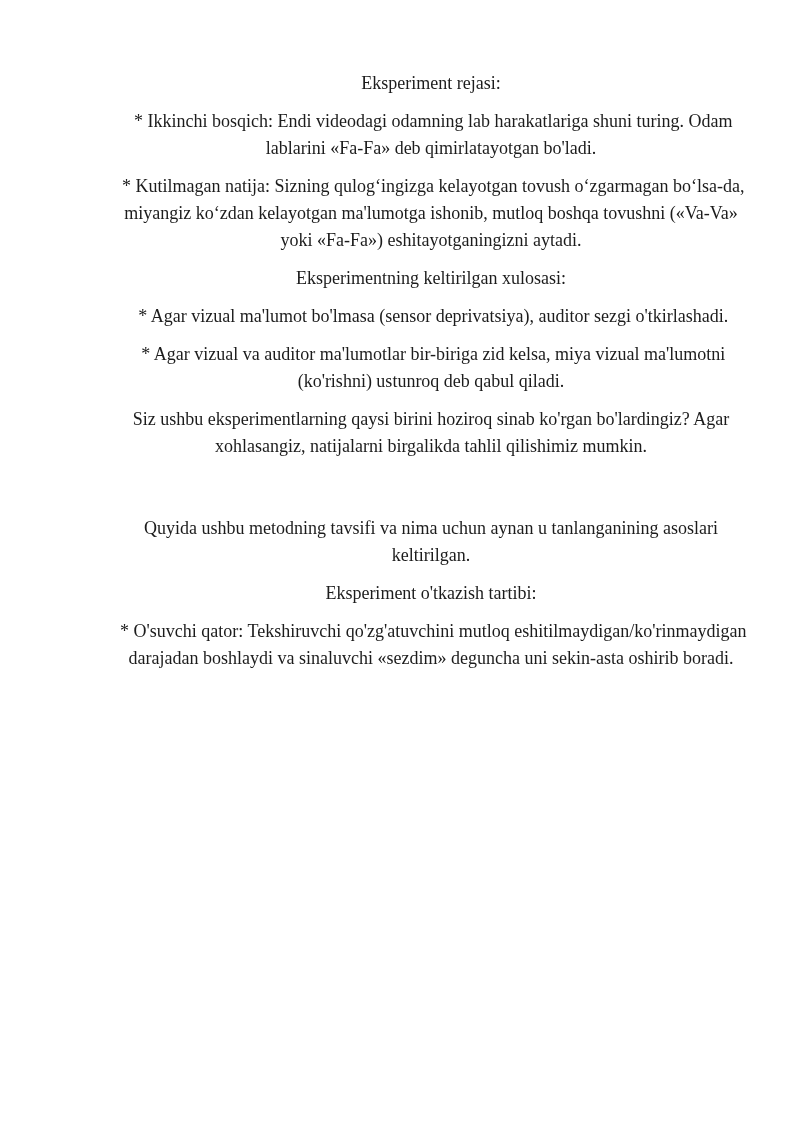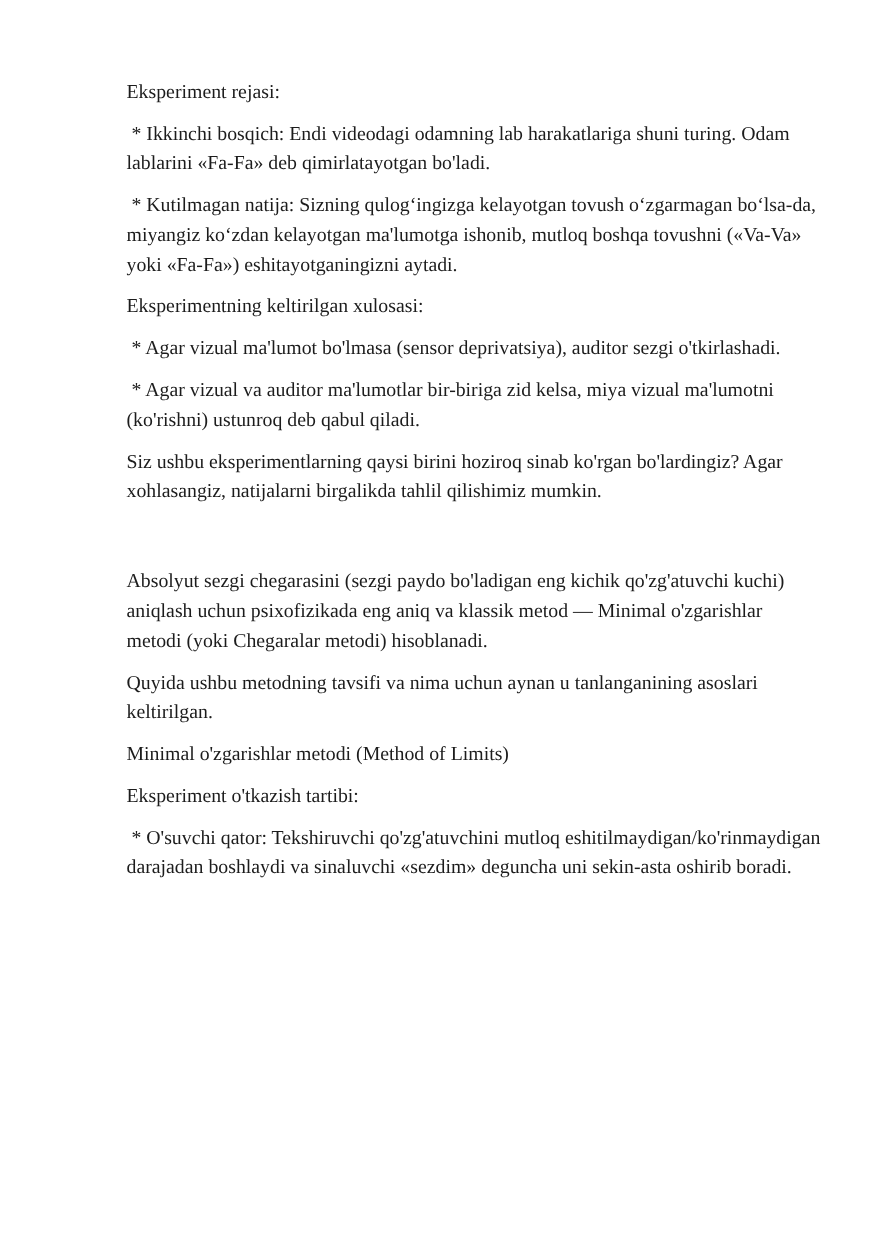--- a/index.html
+++ b/index.html
@@ -20,21 +20,21 @@
     min-height: 1131px;
     padding: 70px 53px 40px 115px;
     background: #ffffff;
   }
   .doc-section { display: block; }
   .doc-section p {
     margin: 0 0 11px 0;
     font-size: 18px;
     line-height: 27px;
     white-space: pre-wrap;
-    text-align: left;
+    text-align: center;
   }
   .section-gap {
     height: 44px;
   }
 </style>
 </head>
 <body>
 
 <main class="doc-page">
 
@@ -44,20 +44,18 @@
     <p> * Kutilmagan natija: Sizning qulogʻingizga kelayotgan tovush oʻzgarmagan boʻlsa-da, miyangiz koʻzdan kelayotgan ma'lumotga ishonib, mutloq boshqa tovushni («Va-Va» yoki «Fa-Fa») eshitayotganingizni aytadi.</p>
     <p>Eksperimentning keltirilgan xulosasi:</p>
     <p> * Agar vizual ma'lumot bo'lmasa (sensor deprivatsiya), auditor sezgi o'tkirlashadi.</p>
     <p> * Agar vizual va auditor ma'lumotlar bir-biriga zid kelsa, miya vizual ma'lumotni (ko'rishni) ustunroq deb qabul qiladi.</p>
     <p>Siz ushbu eksperimentlarning qaysi birini hoziroq sinab ko'rgan bo'lardingiz? Agar xohlasangiz, natijalarni birgalikda tahlil qilishimiz mumkin.</p>
   </section>
 
   <div class="section-gap"></div>
 
   <section class="doc-section">
-    <p>Absolyut sezgi chegarasini (sezgi paydo bo'ladigan eng kichik qo'zg'atuvchi kuchi) aniqlash uchun psixofizikada eng aniq va klassik metod — Minimal o'zgarishlar metodi (yoki Chegaralar metodi) hisoblanadi.</p>
     <p>Quyida ushbu metodning tavsifi va nima uchun aynan u tanlanganining asoslari keltirilgan.</p>
-    <p>Minimal o'zgarishlar metodi (Method of Limits)</p>
     <p>Eksperiment o'tkazish tartibi:</p>
     <p> * O'suvchi qator: Tekshiruvchi qo'zg'atuvchini mutloq eshitilmaydigan/ko'rinmaydigan darajadan boshlaydi va sinaluvchi «sezdim» deguncha uni sekin-asta oshirib boradi.</p>
   </section>
 
 </main>
 
 </body></html>

